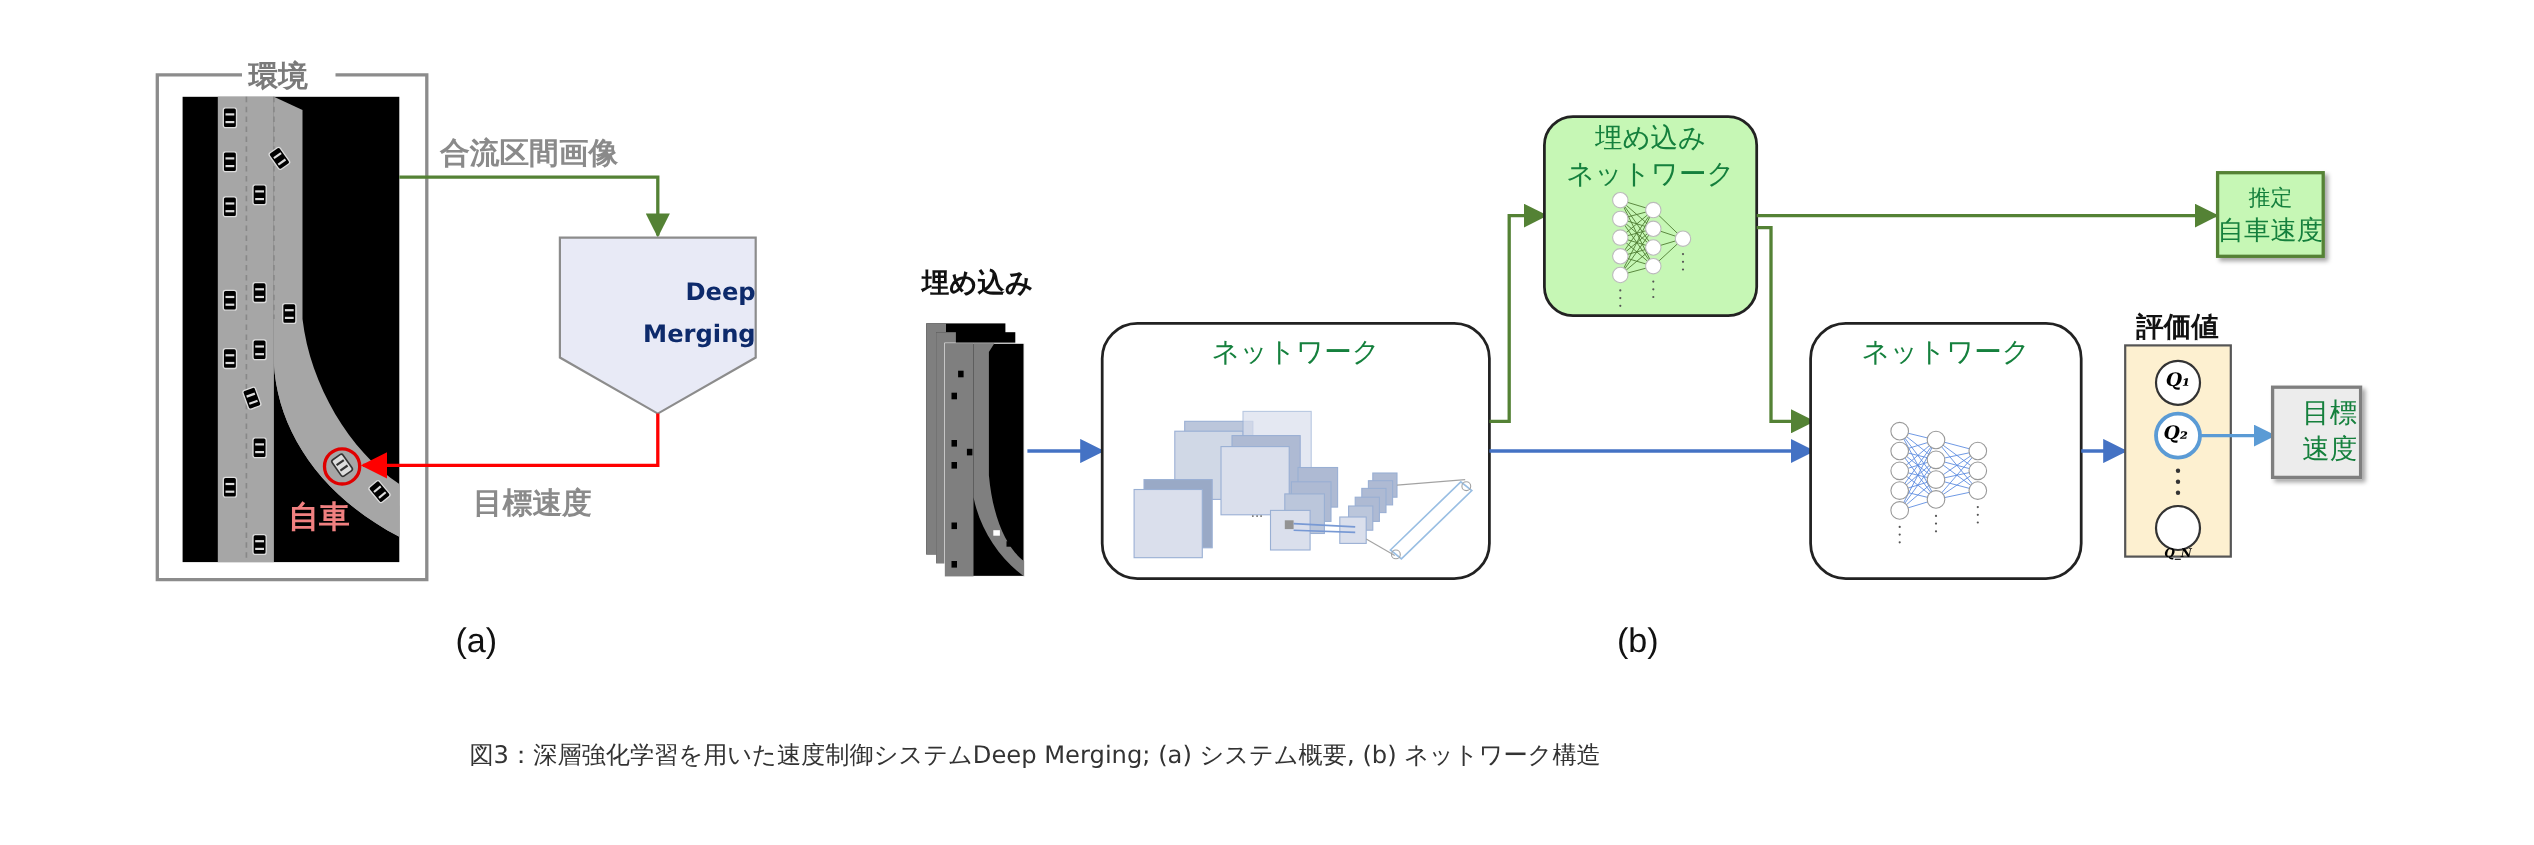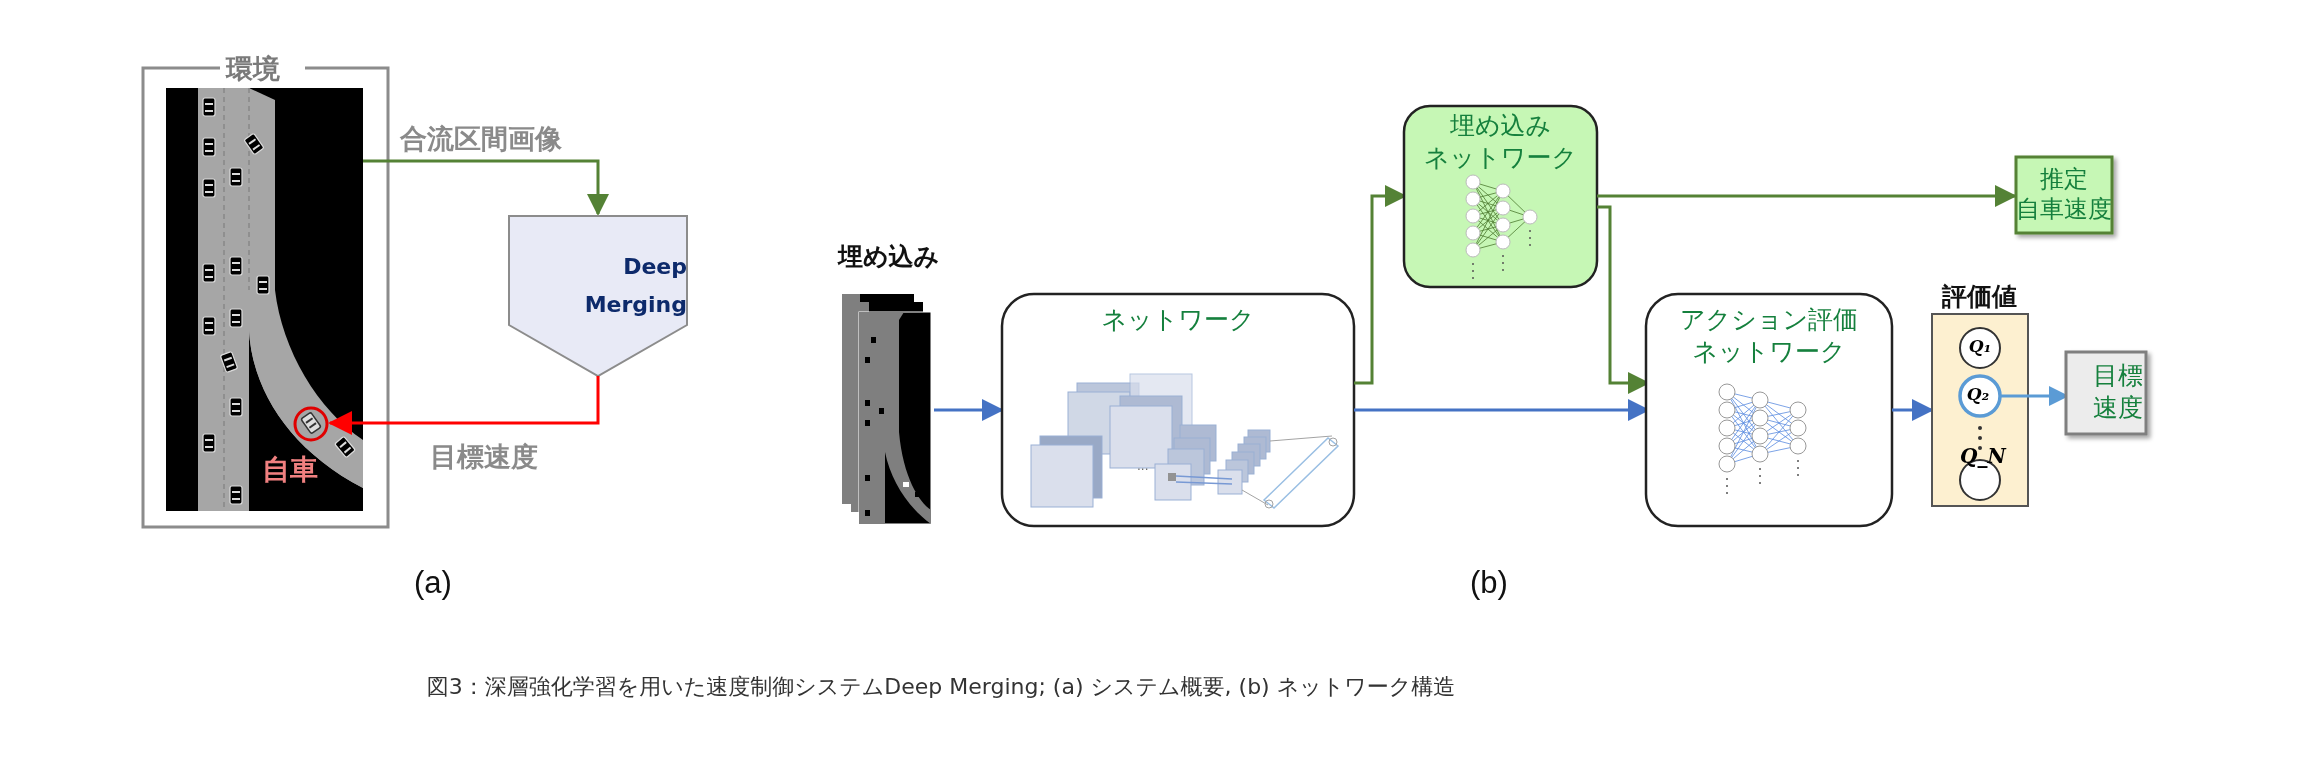--- a/index.html
+++ b/index.html
@@ -354,34 +354,33 @@
 <div class="abs" style="left:1002px;top:304px;width:352px;">
   <div class="box-title" style="position:static;">ネットワーク</div>
 </div>
 
 <div class="abs" style="left:1404px;top:110px;width:193px;">
   <div class="box-title" style="position:static;">埋め込み</div>
   <div class="box-title" style="position:static;">ネットワーク</div>
 </div>
 
 <div class="abs" style="left:2016px;top:164px;width:96px;">
-  <div class="box-title" style="position:static;font-size:24px;line-height:30px;">推定</div>
+  <div class="box-title" style="position:static;font-size:20px;line-height:30px;">推定</div>
   <div class="box-title" style="position:static;font-size:24px;line-height:30px;">自車速度</div>
 </div>
 
 <div class="abs" style="left:1646px;top:304px;width:246px;">
-  <div class="box-title" style="position:static;">アクション評価</div>
   <div class="box-title" style="position:static;">ネットワーク</div>
 </div>
 
 <div class="abs lbl-black" style="left:1942px;top:280px;">評価値</div>
 
 <div class="abs" style="left:1960px;top:336px;width:40px;text-align:center;font-style:italic;font-weight:bold;font-size:17px;font-family:'DejaVu Serif',serif;">Q₁</div>
 <div class="abs" style="left:1960px;top:384px;width:36px;text-align:center;font-style:italic;font-weight:bold;font-size:17px;font-family:'DejaVu Serif',serif;">Q₂</div>
-<div class="abs" style="left:1960px;top:444px;width:40px;text-align:left;font-style:italic;font-weight:bold;font-size:20px;font-family:'DejaVu Serif',serif;">Q_N</div>
+<div class="abs" style="left:1960px;top:496px;width:40px;text-align:center;font-style:italic;font-weight:bold;font-size:11px;font-family:'DejaVu Serif',serif;">Q_N</div>
 
 <div class="abs" style="left:2066px;top:360px;width:80px;margin-left:12px;">
   <div class="box-title" style="position:static;font-size:25px;line-height:32px;">目標</div>
   <div class="box-title" style="position:static;font-size:25px;line-height:32px;">速度</div>
 </div>
 
 <div class="sub" style="left:1470px;top:565px;">(b)</div>
 
 <div class="caption">図3：深層強化学習を用いた速度制御システムDeep Merging; (a) システム概要, (b) ネットワーク構造</div>
 

